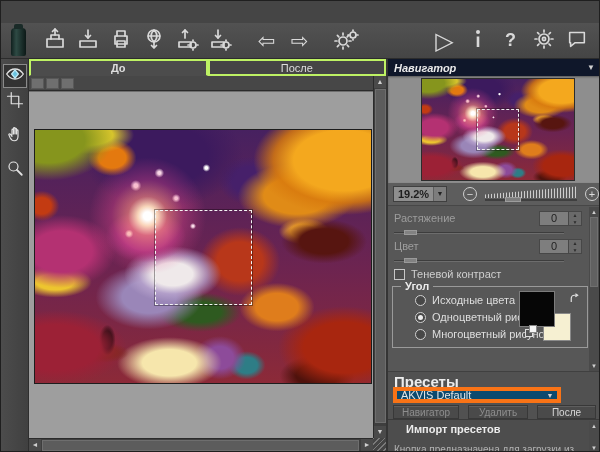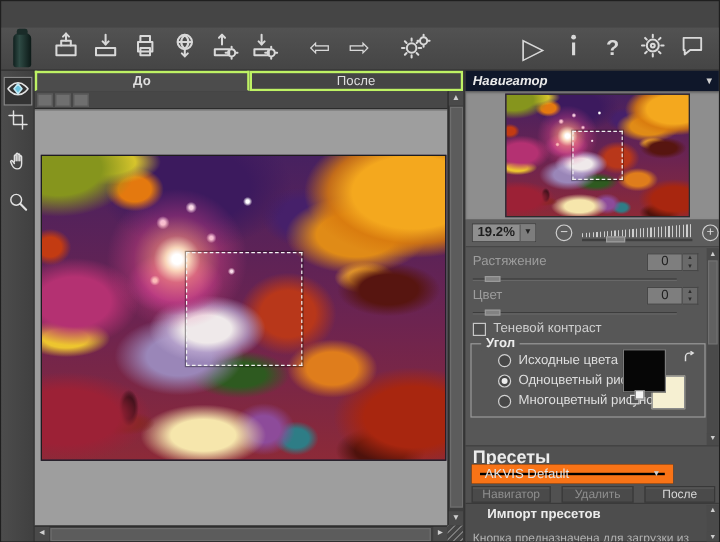--- a/index.html
+++ b/index.html
@@ -140,21 +140,21 @@
   .swatch-bg{position:absolute;left:24px;top:22px;width:28px;height:28px;background:#f6f0d2;border:1px solid #8a8a8a;z-index:1;}
   .swap-icon{position:absolute;right:0;top:0;z-index:3;}
   .swap-icon svg{stroke:#e0e0e0;fill:none;stroke-width:1.6;}
   .mini-colors{position:absolute;left:6px;top:34px;width:14px;height:14px;z-index:3;}
   .mini-colors .b{position:absolute;left:0;top:4px;width:8px;height:8px;background:#555;border:1px solid #ddd;}
   .mini-colors .w{position:absolute;left:4px;top:0;width:8px;height:8px;background:#f4f4f4;border:1px solid #888;}
 
   
   .presets{position:absolute;left:0;top:312px;width:213px;height:48px;background:#515151;border-top:1px solid #404040;}
   .presets-label{position:absolute;left:6px;top:1px;font-size:15px;font-weight:bold;color:#ececec;}
-  .preset-combo{position:absolute;left:5px;top:15px;width:168px;height:16px;background:#000000;border:7px solid #f97316;display:flex;align-items:center;}
+  .preset-combo{position:absolute;left:5px;top:15px;width:168px;height:16px;background:#0c4a6e;border:4px solid #f97316;display:flex;align-items:center;}
   .preset-combo .val{flex:1;font-size:11px;color:#e4e4e4;padding-left:4px;}
   .preset-combo .dd{width:14px;font-size:7px;color:#cfcfcf;text-align:center;}
   .preset-btns{position:absolute;left:5px;top:33px;width:203px;display:flex;gap:9px;}
   .pbtn{height:14px;background:#4a4a4a;border:1px solid #383838;box-shadow:inset 0 1px 0 #5e5e5e;font-size:10px;display:flex;align-items:center;justify-content:center;}
   .pbtn.disabled{color:#8e8e8e;}
   .pbtn.enabled{color:#d8d8d8;}
   .pbtn.w1{width:66px;}.pbtn.w2{width:60px;}.pbtn.w3{width:59px;}
 
   
   .hints{position:absolute;left:0;top:360px;width:213px;height:34px;background:#4d4d4d;border-top:1px solid #3a3a3a;overflow:hidden;}

